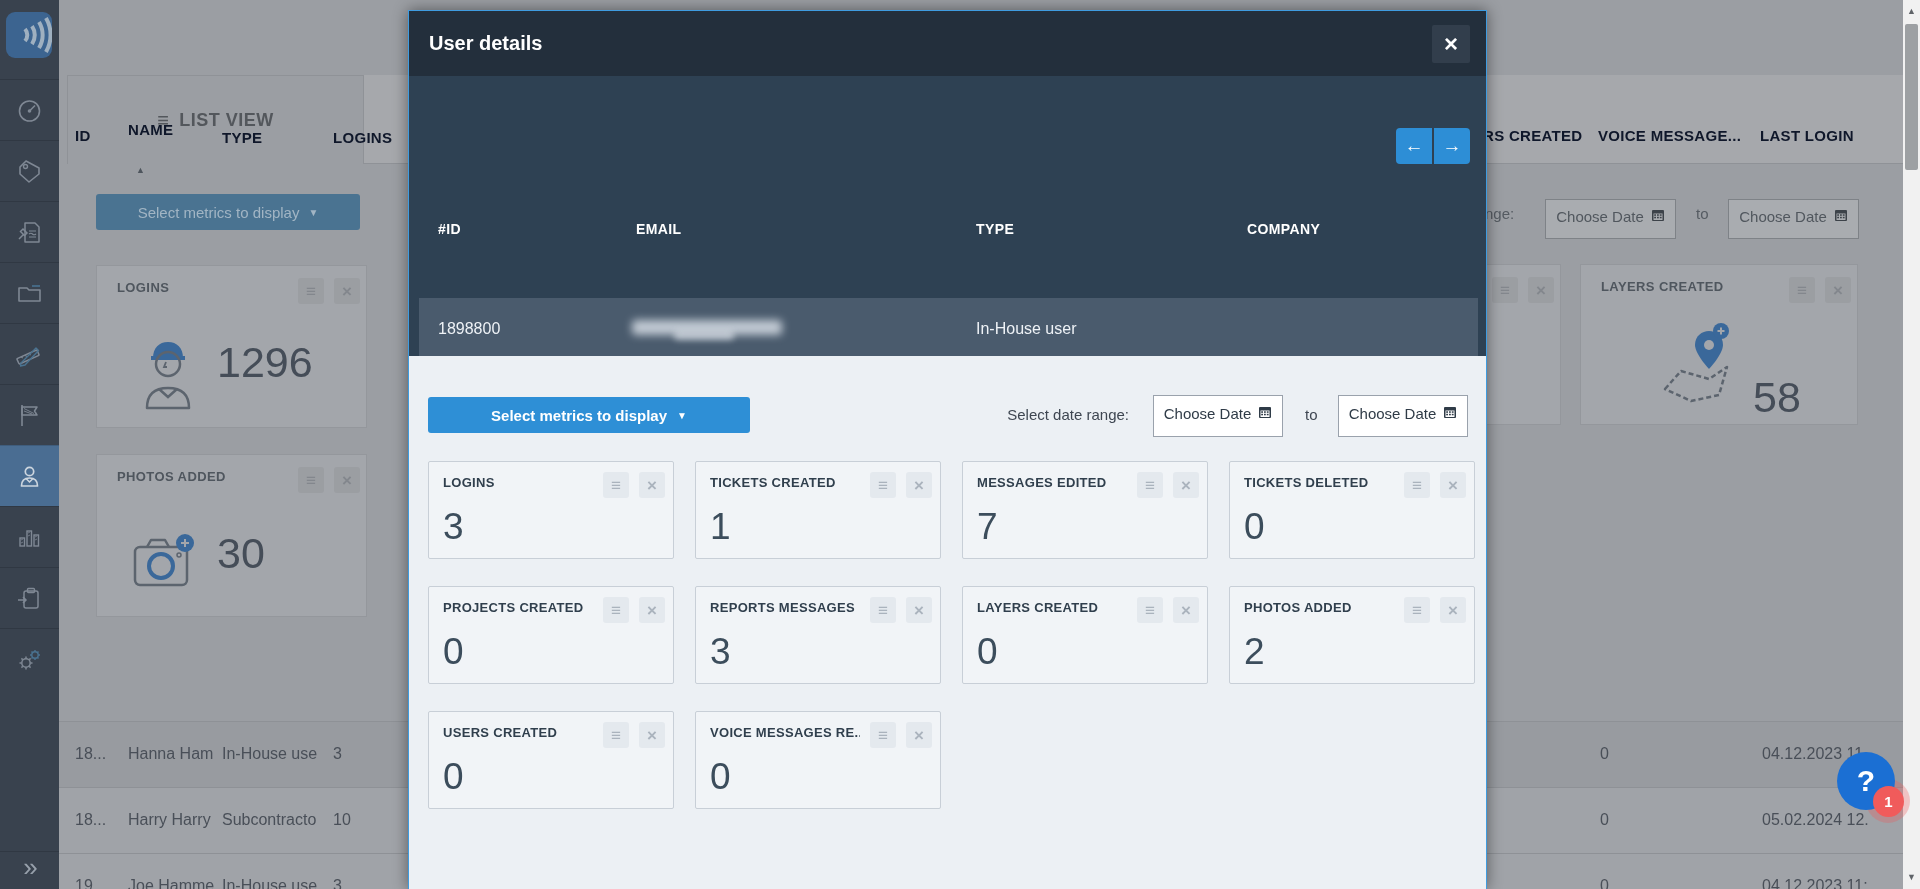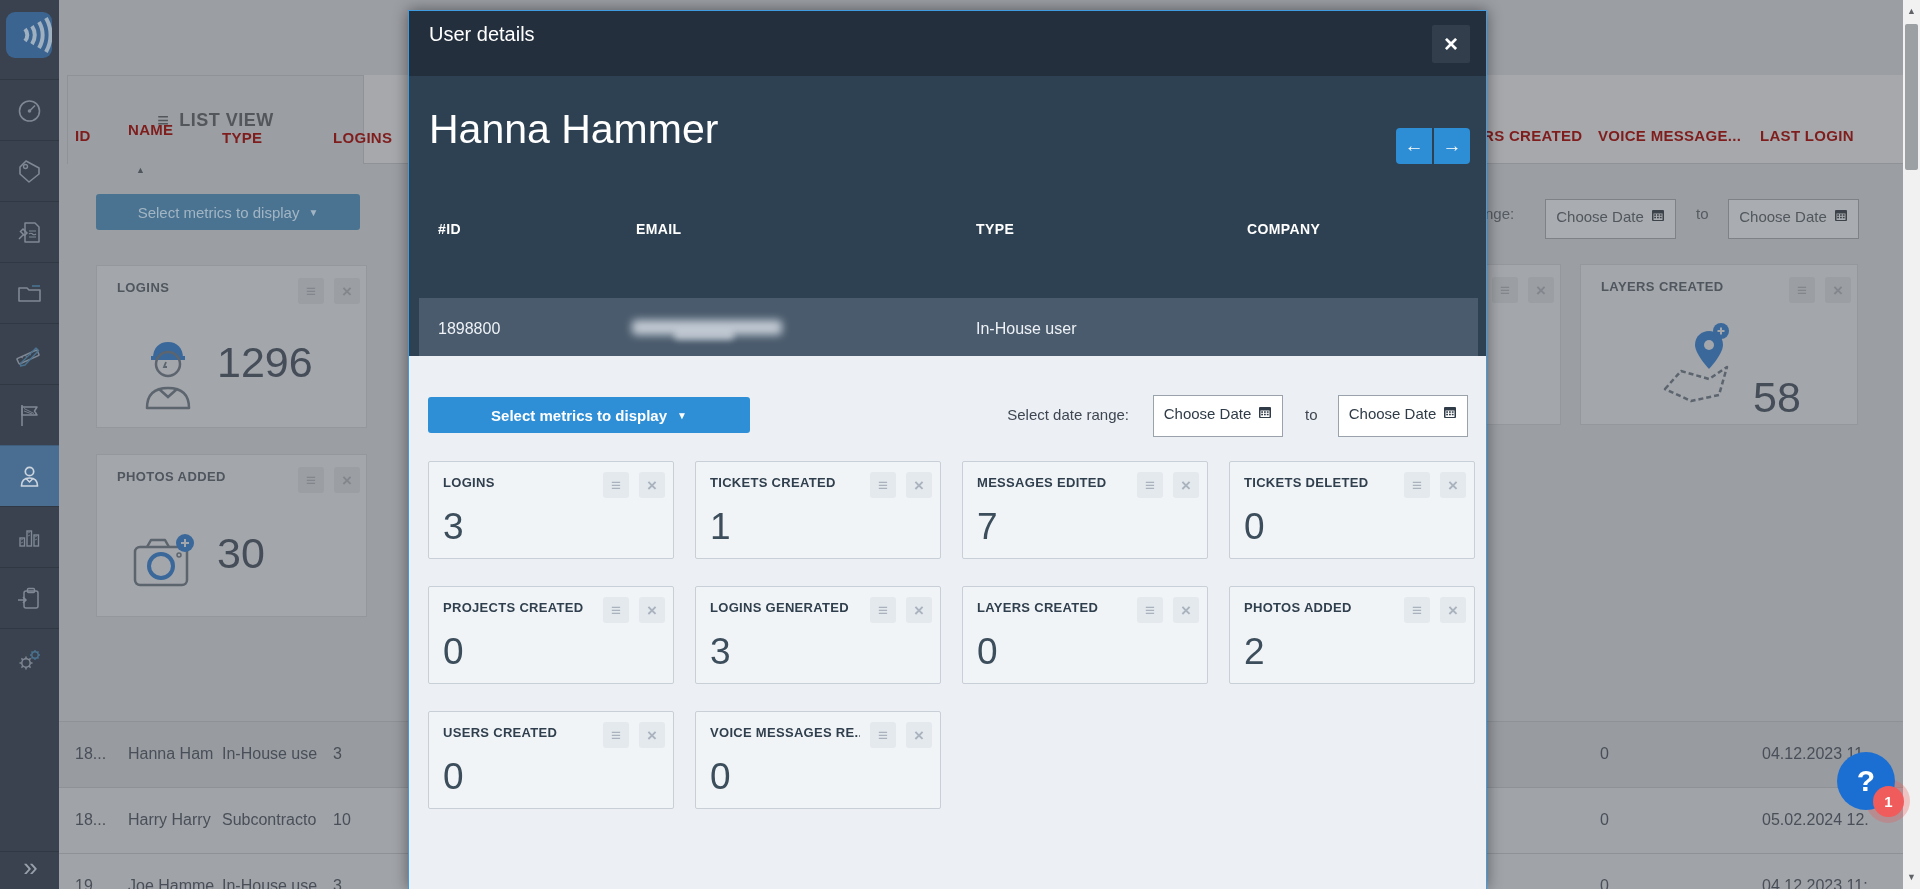--- a/index.html
+++ b/index.html
@@ -29,40 +29,40 @@
   .bg-dr-label { position:absolute; left:1426px; top:139px; font-size:15px; color:#555b62; }
   .bg-date-input { position:absolute; top:133px; width:131px; height:40px; background:#a9acb0; border:1px solid #7e8287; color:#51575e; font-size:15px; display:flex; align-items:flex-start; justify-content:center; gap:7px; padding-top:8px; cursor:pointer; }
   .bg-dr-to { position:absolute; left:1637px; top:139px; font-size:15px; color:#555b62; }
 
   .bgcard { position:absolute; background:#a3a6ab; border:1px solid #94979c; }
   .bgcard .bgc-title { position:absolute; left:20px; top:14px; font-size:13px; font-weight:bold; color:#4f565e; letter-spacing:0.4px; }
   .sqbtn { position:absolute; width:26px; height:26px; border-radius:3px; display:flex; align-items:center; justify-content:center; cursor:pointer; }
   .bgcard .sqbtn { background:#9b9ea2; color:#83878d; }
   .bgc-value { position:absolute; font-size:43px; color:#454d58; }
 
-  .bgtable-hdr { position:absolute; font-size:15px; font-weight:bold; color:#7f1d1d; letter-spacing:0.3px; }
+  .bgtable-hdr { position:absolute; font-size:15px; font-weight:bold; color:#0f172a; letter-spacing:0.3px; }
   .bgrow { position:absolute; left:0; width:1845px; height:66px; background:#a0a3a8; border-top:1px solid #8e9196; }
   .bgrow.sel { background:#989ba0; }
   .bgcell { position:absolute; top:23px; font-size:16px; color:#494f58; white-space:nowrap; overflow:hidden; }
   .sort-asc { position:absolute; left:77px; top:99px; font-size:9px; color:#4e555d; }
 
   
   .scrollbar { position:absolute; right:0; top:0; width:17px; height:889px; background:#f1f1f1; z-index:6; }
   .sb-arrow { position:absolute; left:0; width:17px; height:17px; color:#5f6368; font-size:9px; text-align:center; line-height:17px; cursor:pointer; }
   .sb-thumb { position:absolute; left:2px; top:24px; width:13px; height:146px; background:#9da0a3; border-radius:2px; cursor:pointer; }
 
   
   .help-halo { position:absolute; left:1866px; top:779px; width:44px; height:44px; border-radius:50%; background:rgba(240,91,91,0.30); z-index:7; }
   .help-btn { position:absolute; left:1837px; top:752px; width:58px; height:58px; border-radius:50%; background:#1b6fd3; color:#ffffff; font-size:30px; font-weight:bold; display:flex; align-items:center; justify-content:center; z-index:8; cursor:pointer; }
   .help-badge { position:absolute; left:1873px; top:786px; width:31px; height:31px; border-radius:50%; background:#f05b5b; color:#fff; font-size:15px; font-weight:bold; display:flex; align-items:center; justify-content:center; z-index:9; }
 
   
   .modal { position:absolute; left:408px; top:10px; width:1079px; height:879px; z-index:5; border:1px solid #3f9ce0; box-shadow:0 0 14px rgba(0,0,0,0.45); }
   .m-header { position:absolute; left:0; top:0; width:100%; height:65px; background:#232f3c; }
-  .m-title { position:absolute; left:20px; top:12px; color:#fff; font-size:20px; font-weight:normal;text-align:right; }
+  .m-title { position:absolute; left:20px; top:21px; color:#fff; font-size:20px; font-weight:bold;text-align:right; }
   .m-close { position:absolute; right:16px; top:14px; width:38px; height:38px; background:#323e4c; color:#fff; font-size:24px; font-weight:bold; display:flex; align-items:center; justify-content:center; border-radius:2px; cursor:pointer; }
   .m-hero { position:absolute; left:0; top:65px; width:100%; height:280px; background:#2e4153; }
   .m-name { position:absolute; left:20px; top:30px; color:#fff; font-size:41px; }
   .m-nav { position:absolute; right:16px; top:52px; display:flex; gap:2px; }
   .m-nav .navbtn { width:36px; height:36px; background:#2d8ed6; color:#fff; font-size:19px; display:flex; align-items:center; justify-content:center; cursor:pointer; }
   .m-nav .navbtn:first-child { border-radius:4px 0 0 4px; }
   .m-nav .navbtn:last-child { border-radius:0 4px 4px 0; }
   .m-th { position:absolute; top:145px; color:#fff; font-size:14px; font-weight:bold; letter-spacing:0.4px; }
   .m-trow { position:absolute; left:10px; top:175px; width:1059px; height:66px; background:#4a5b6d;margin-top:47px; }
   .m-td { position:absolute; top:22px; color:#eef2f6; font-size:16px; }
@@ -342,21 +342,20 @@
 
   <div class="modal">
     <div class="m-header">
       <div class="m-title">User details</div>
       <div class="m-close">
           <span>×</span>
         </div>
     </div>
 
     <div class="m-hero">
-      <div class="m-name">Hanna Hammer</div>
       <div class="m-nav">
         <div class="navbtn">
             <span>←</span>
           </div>
         <div class="navbtn">
             <span>→</span>
           </div>
       </div>
       <div class="m-th" style="left:29px;">#ID</div>
       <div class="m-th" style="left:227px;">EMAIL</div>
@@ -454,21 +453,21 @@
         <div class="mc-title">PROJECTS CREATED</div>
         <div class="sqbtn" style="left:174px; top:10px;">
             <span class="menu-glyph">≡</span>
           </div>
         <div class="sqbtn" style="left:210px; top:10px;">
             <span class="x-glyph">×</span>
           </div>
         <div class="mc-value">0</div>
       </div>
       <div class="mcard" style="left:286px; top:230px;">
-        <div class="mc-title">LOGINS GENERATED</div>
+        <div class="mc-title">REPORTS MESSAGES</div>
         <div class="sqbtn" style="left:174px; top:10px;">
             <span class="menu-glyph">≡</span>
           </div>
         <div class="sqbtn" style="left:210px; top:10px;">
             <span class="x-glyph">×</span>
           </div>
         <div class="mc-value">3</div>
       </div>
       <div class="mcard" style="left:553px; top:230px;">
         <div class="mc-title">LAYERS CREATED</div>

